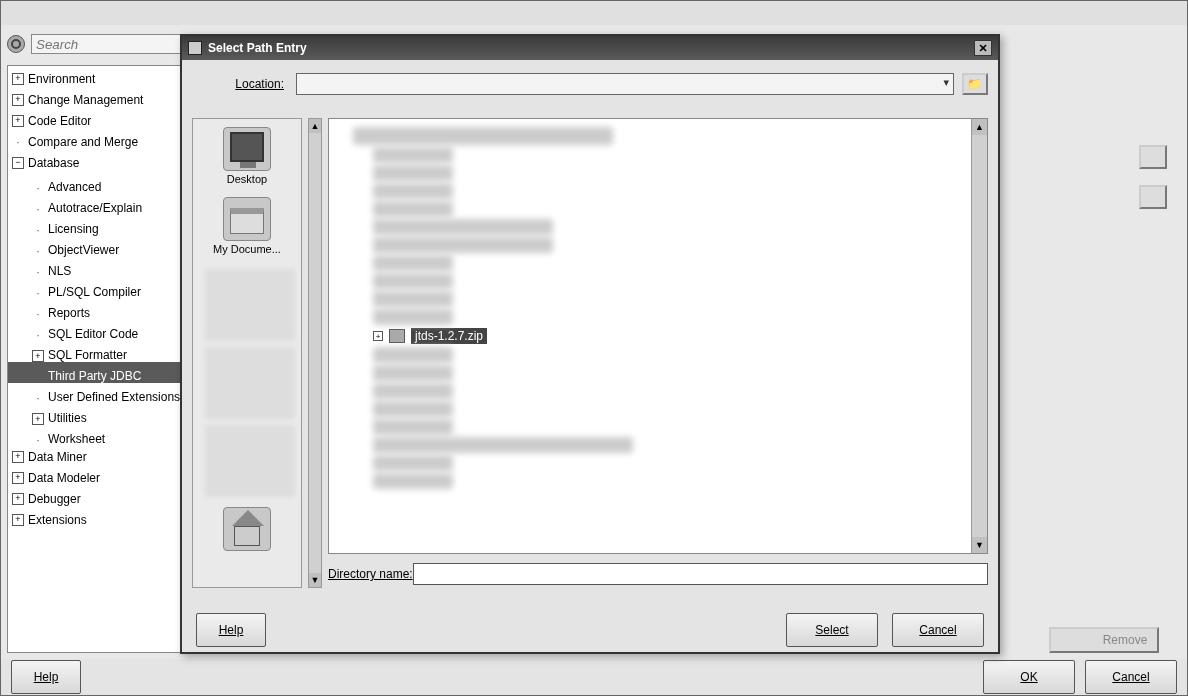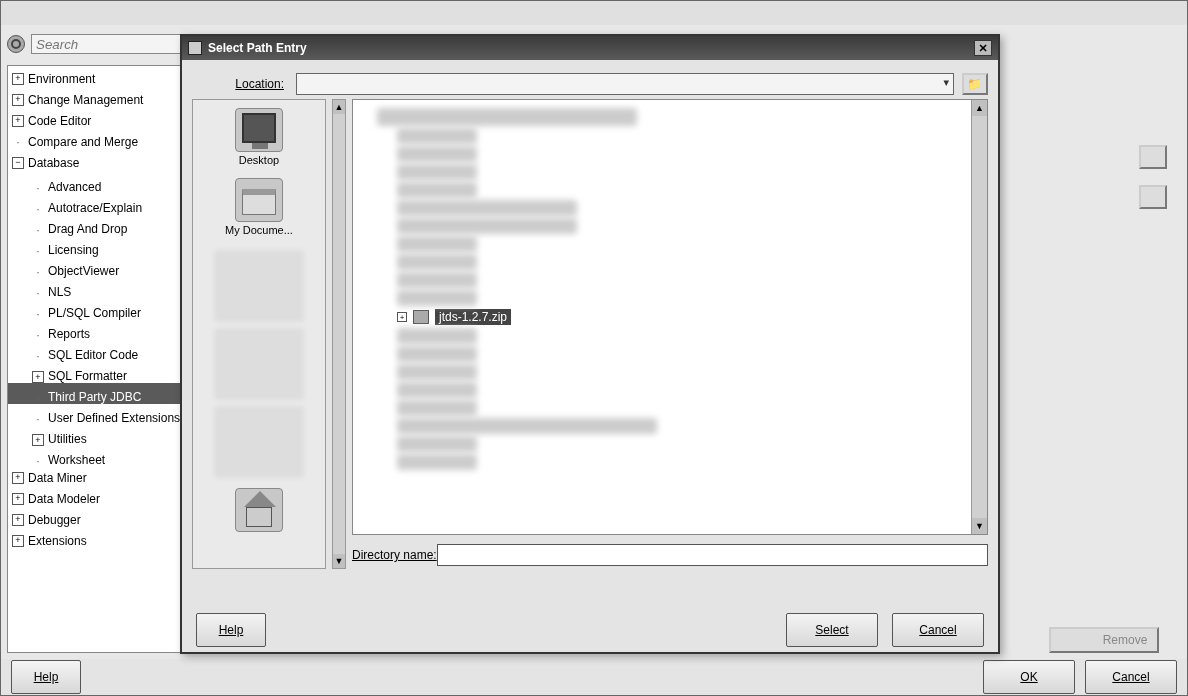--- a/index.html
+++ b/index.html
@@ -221,21 +221,21 @@
     padding: 0 14px;
     gap: 14px;
   }
   .dialog-footer .spacer { flex: 1; }
 
   .loc-row {
     display: flex;
     align-items: center;
     gap: 8px;
     height: 28px;
-    margin-bottom: 1px;
+    margin-bottom: 20px;
   }
   .loc-label { width: 96px; text-align: right; padding-right: 4px; text-decoration: underline; }
   .loc-combo {
     flex: 1;
     height: 22px;
     background: #f4f4f4;
     border: 1px solid #666;
     position: relative;
     color: #888;
     padding-left: 6px;
@@ -257,21 +257,21 @@
     align-items: center;
     justify-content: center;
   }
 
   .chooser-main {
     display: flex;
     gap: 6px;
     height: 470px;
   }
   .places {
-    width: 134px;
+    width: 110px;
     background: #eaeaea;
     border: 1px solid #999;
     position: relative;
     padding: 4px 12px;
     overflow: hidden;
   }
   .place {
     display: flex;
     flex-direction: column;
     align-items: center;
@@ -487,24 +487,20 @@
           <span class="tree-toggle">−</span>
           <span>Database</span>
         </div>
         <div class="tree-item tree-indent1">
           <span class="tree-dot"></span>
           <span>Advanced</span>
         </div>
         <div class="tree-item tree-indent1">
           <span class="tree-dot"></span>
           <span>Autotrace/Explain</span>
-        </div>
-        <div class="tree-item tree-indent1">
-          <span class="tree-dot"></span>
-          <span>Drag And Drop</span>
         </div>
         <div class="tree-item tree-indent1">
           <span class="tree-dot"></span>
           <span>Licensing</span>
         </div>
         <div class="tree-item tree-indent1">
           <span class="tree-dot"></span>
           <span>ObjectViewer</span>
         </div>
         <div class="tree-item tree-indent1">

